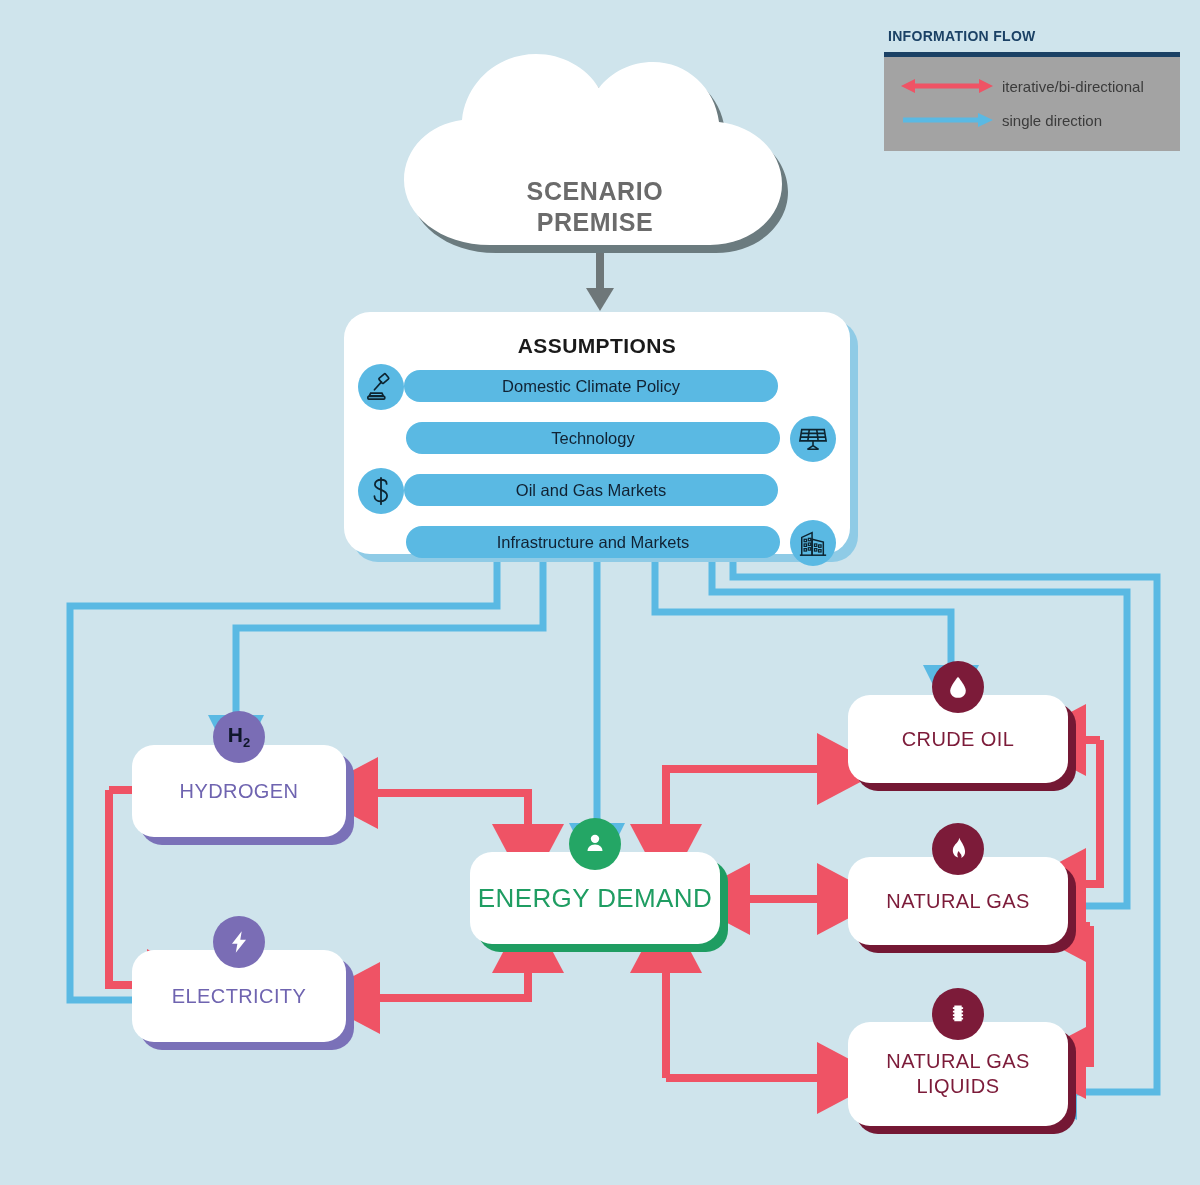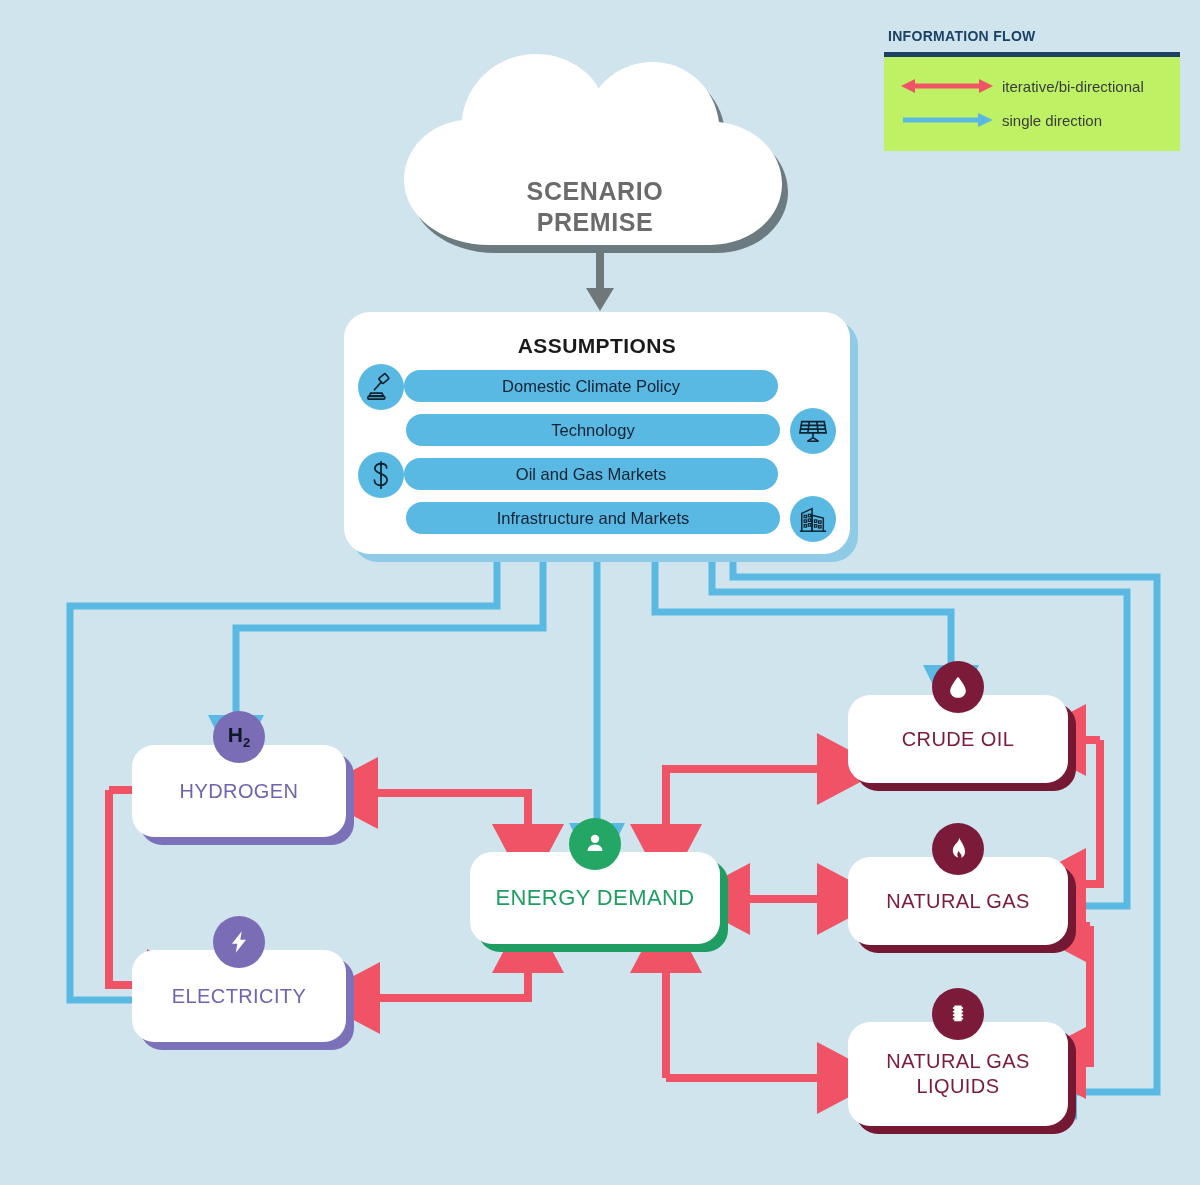--- a/index.html
+++ b/index.html
@@ -14,21 +14,21 @@
 
   
   .legend {
     position: absolute; left: 884px; top: 28px; width: 296px;
   }
   .legend-title {
     font-size: 14px; font-weight: bold; color: #1b4165;
     letter-spacing: .3px; padding-left: 4px;
   }
   .legend-box {
-    margin-top: 8px; background: #bef264;
+    margin-top: 8px; background: #a3a3a3;
     border-top: 5px solid #1b4165;
     padding: 12px 8px 14px 8px;
   }
   .legend-row { display: flex; align-items: center; height: 34px; }
   .legend-sym { width: 110px; display: flex; align-items: center; justify-content: center; }
   .legend-label { font-size: 15px; color: #3b3b3b; }
 
   
   .cloud-wrap { position: absolute; left: 370px; top: 50px; width: 450px; height: 210px; }
   .cloud-text {
@@ -44,21 +44,21 @@
   }
   .assump {
     position: absolute; left: 344px; top: 312px; width: 506px; height: 242px;
     background: #ffffff; border-radius: 26px;
   }
   .assump-title {
     text-align: center; font-size: 21px; font-weight: bold; color: #1a1a1a;
     margin-top: 22px; letter-spacing: .4px;
   }
   .pill-list { position: relative; margin-top: 12px; }
-  .pill-row { position: relative; height: 44px; }
+  .pill-row { position: relative; height: 52px; }
   .pill {
     position: absolute; height: 32px; background: #5ab9e3;
     border-radius: 16px; display: flex; align-items: center; justify-content: center;
     color: #123; font-size: 16.5px;
   }
   .pill.left  { left: 60px;  right: 72px; }
   .pill.right { left: 62px;  right: 70px; }
   .pill-ico {
     position: absolute; width: 46px; height: 46px; border-radius: 50%;
     background: #5ab9e3; display: flex; align-items: center; justify-content: center;
@@ -93,21 +93,21 @@
   .node.maroon .badge  { background: #7c1b39; }
 
   #node-hydrogen   { left: 132px; top: 745px;  width: 214px; height: 92px;  }
   #node-electricity{ left: 132px; top: 950px;  width: 214px; height: 92px;  }
   #node-demand     { left: 470px; top: 852px;  width: 250px; height: 92px;  }
   #node-crude      { left: 848px; top: 695px;  width: 220px; height: 88px;  }
   #node-natgas     { left: 848px; top: 857px;  width: 220px; height: 88px;  }
   #node-ngl        { left: 848px; top: 1022px; width: 220px; height: 104px; }
 
   #node-hydrogen   .card, #node-electricity .card { font-size: 20px; }
-  #node-demand     .card { font-size: 22px; }
+  #node-demand     .card { font-size: 26px; }
   #node-crude      .card, #node-natgas .card { font-size: 20px; }
   #node-ngl        .card { font-size: 20px; line-height: 1.25; }
 
   .h2-txt { font-size: 21px; font-weight: bold; }
   .h2-txt sub { font-size: 13px; }
 </style>
 </head>
 <body>
 
 <div id="stage">

